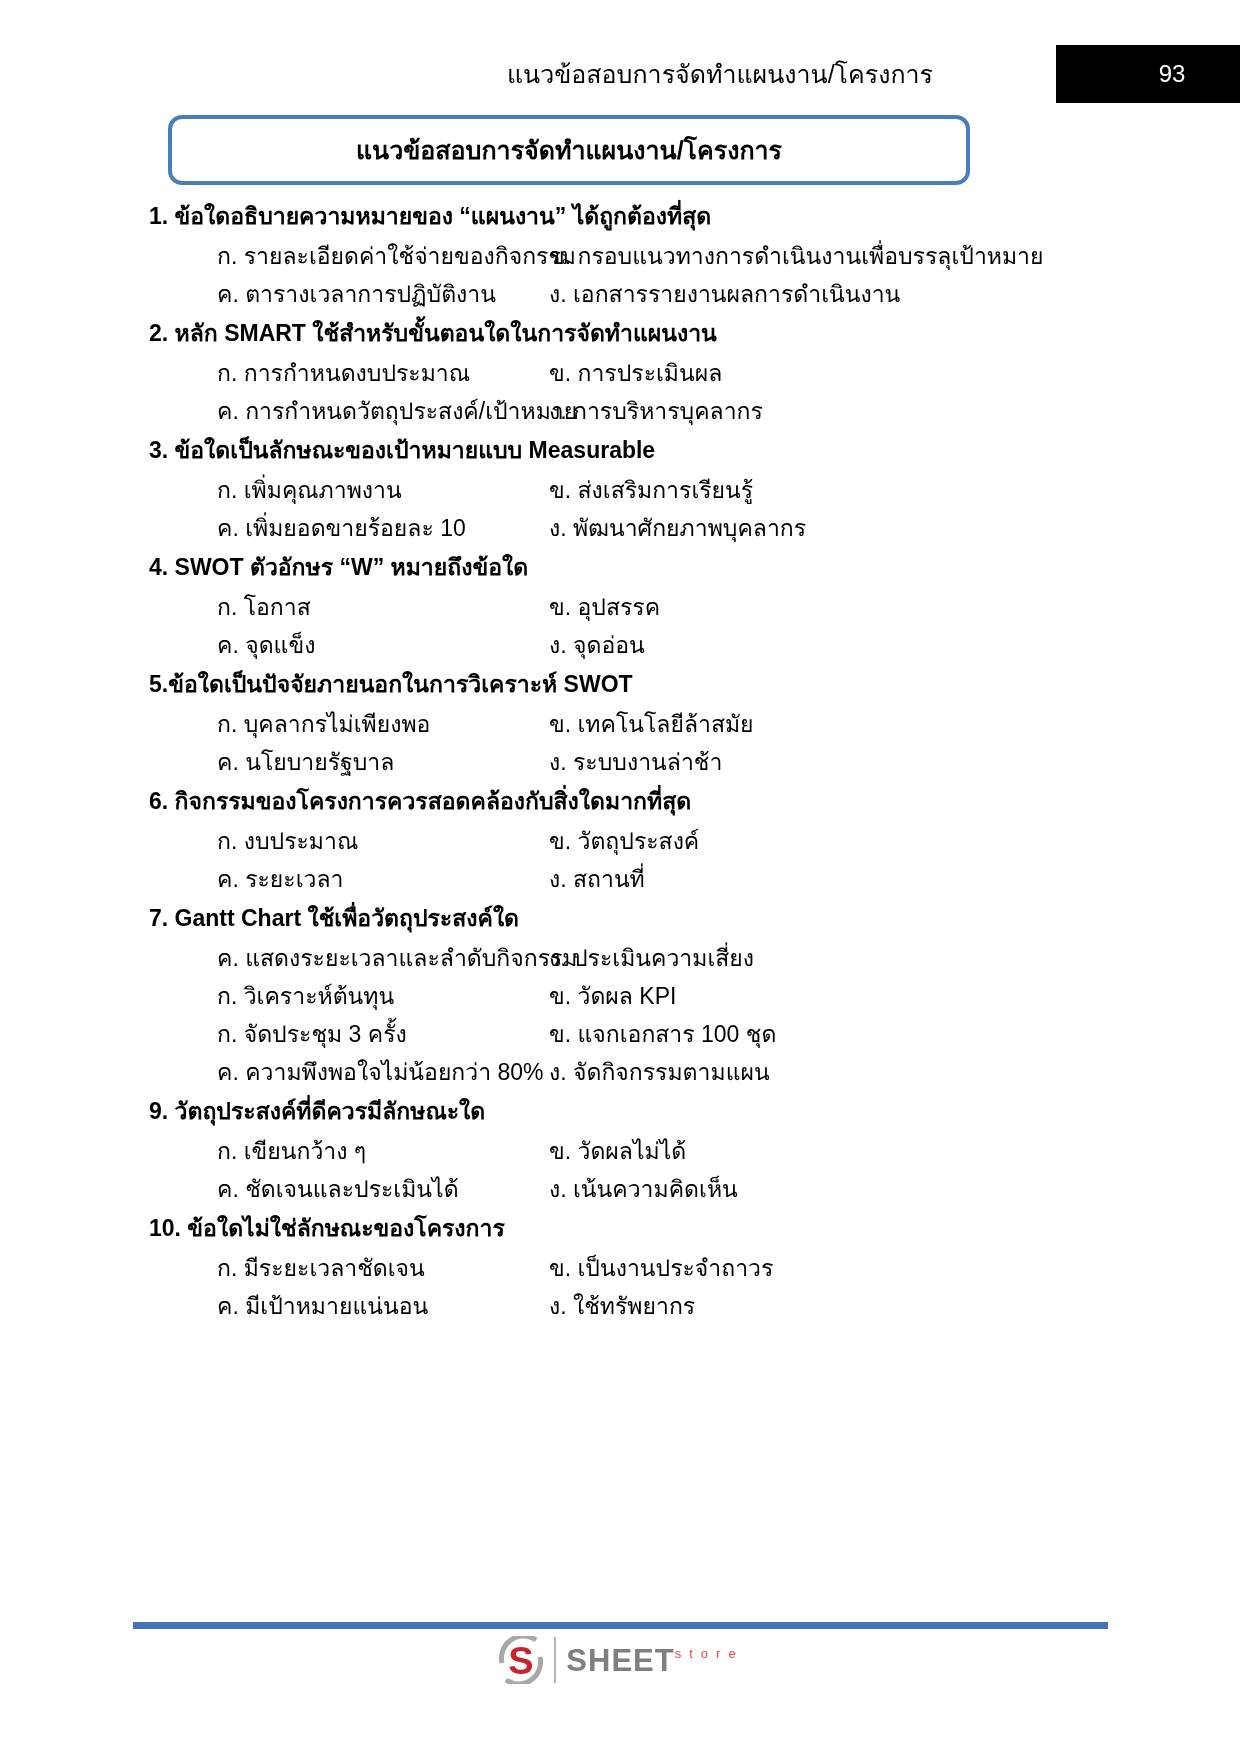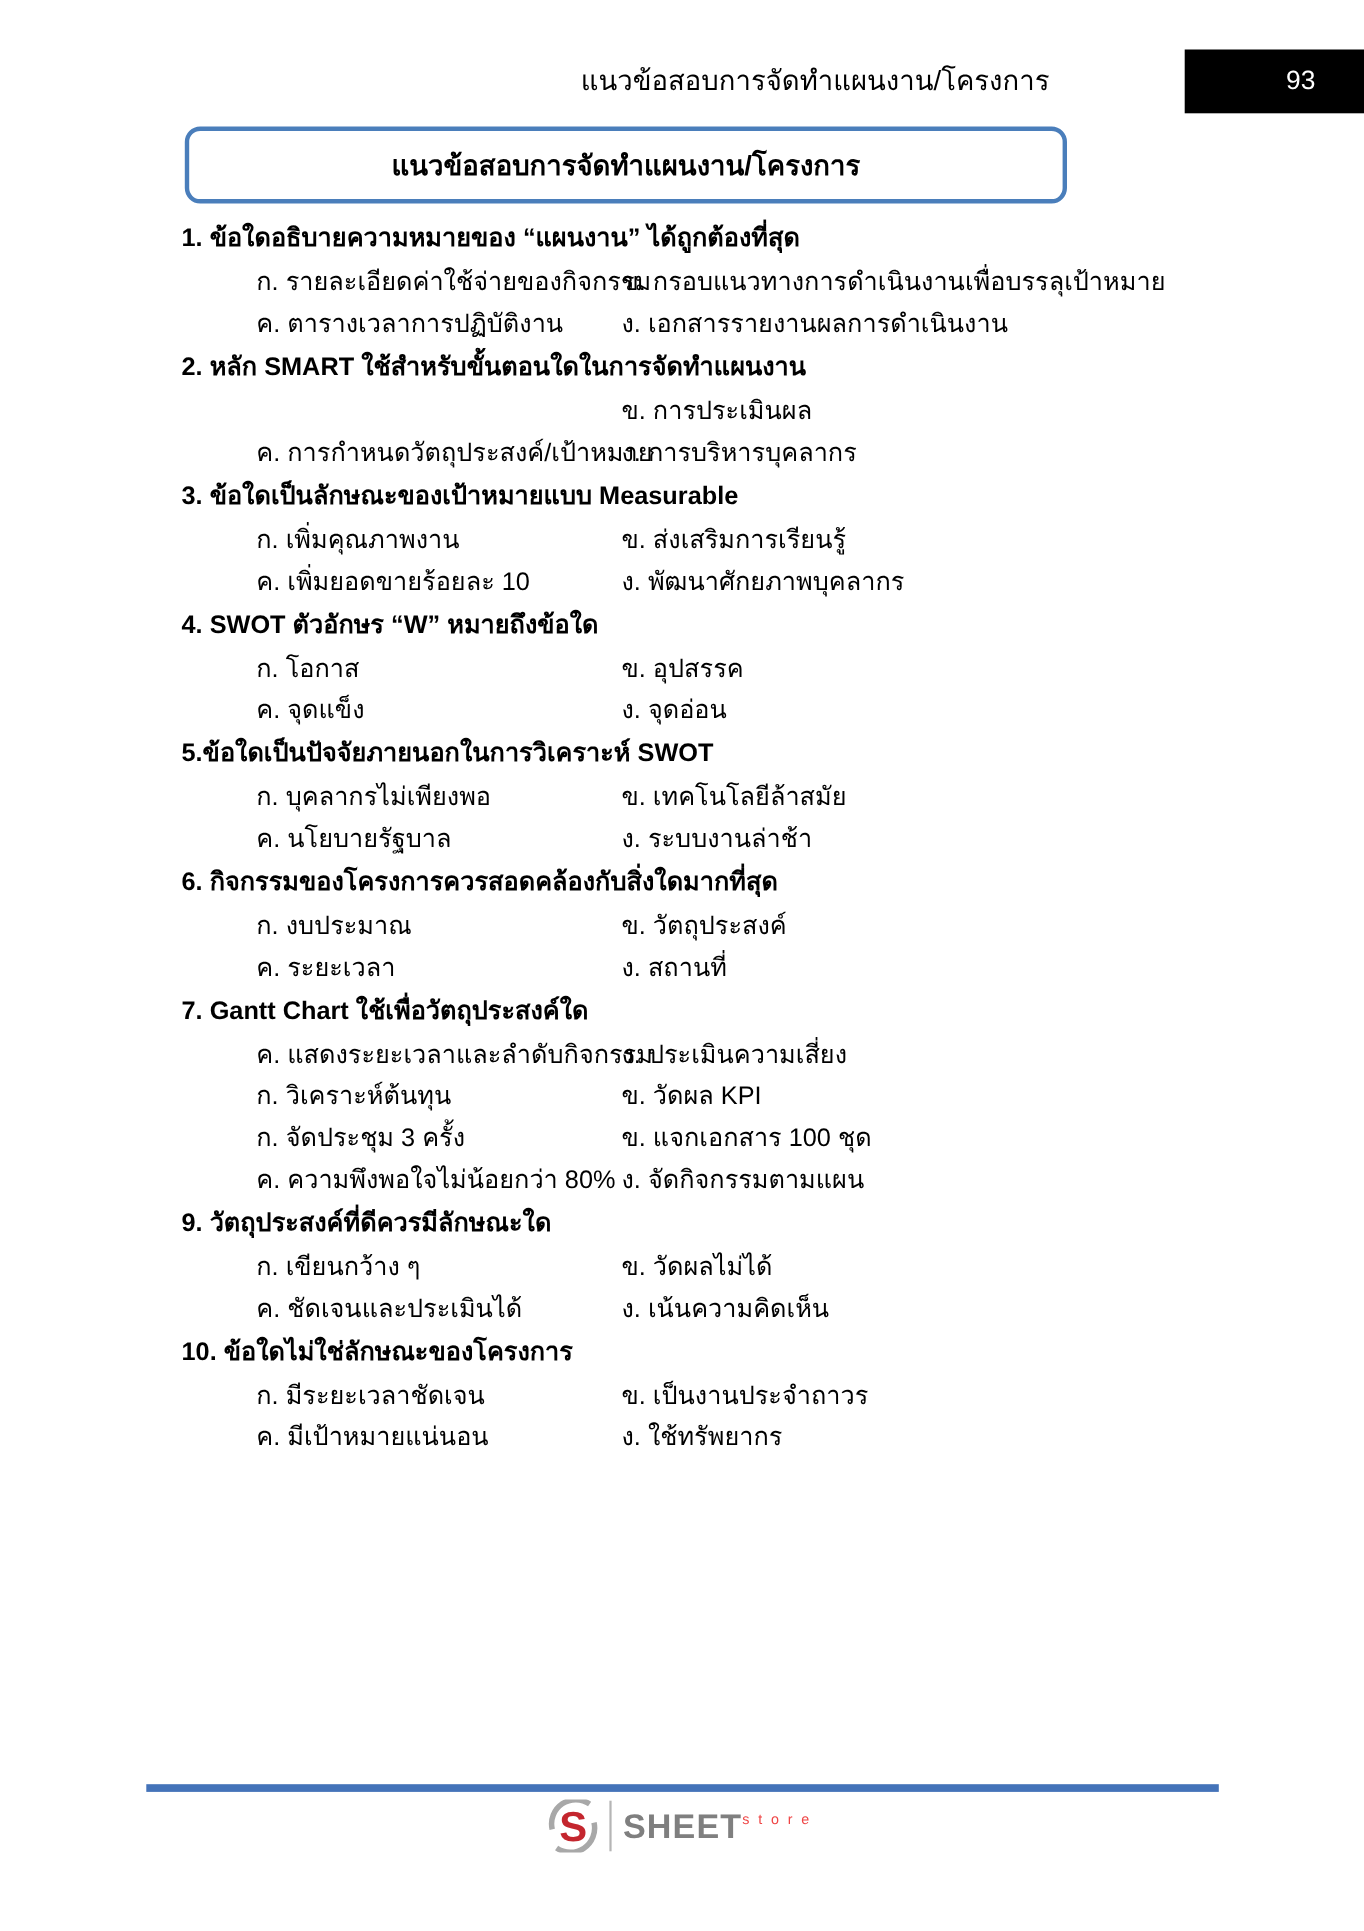--- a/index.html
+++ b/index.html
@@ -14,42 +14,42 @@
   }
 
   
   .top-header {
     position: absolute;
     top: 45px; left: 0; right: 0; height: 58px;
     display: flex; align-items: center; justify-content: flex-end;
   }
   .header-title { font-size: 25px; line-height: 1.2; margin-right: 123px; }
   .page-badge {
-    width: 163px; height: 58px;
+    width: 184px; height: 58px;
     background: #000000; color: #ffffff;
     font-size: 24px;
     display: flex; align-items: center; justify-content: center; padding-left: 48px;
   }
 
   
   .title-box {
     position: absolute;
     top: 115px; left: 168px;
     width: 802px; height: 70px;
     border: 4px solid #4a7ebb;
     border-radius: 14px;
     display: flex; align-items: center; justify-content: center;
     background: #ffffff;
   }
   .title-box-text { font-weight: bold; font-size: 25px; }
 
   
   .questions {
     position: absolute;
-    top: 196px; left: 165px; width: 920px;
+    top: 196px; left: 149px; width: 920px;
   }
   .q-heading { font-weight: bold; font-size: 23px; line-height: 41px; white-space: nowrap; }
   .opt-row { position: relative; font-size: 23px; line-height: 38px; height: 38px; }
   .opt-col1 { position: absolute; left: 68px; top: 0; white-space: nowrap; }
   .opt-col2 { position: absolute; left: 400px; top: 0; white-space: nowrap; }
 
   
   .footer-bar {
     position: absolute;
     top: 1622px; left: 133px; width: 975px; height: 7px;
@@ -99,20 +99,21 @@
       </div>
       <div class="opt-row">
         <span class="opt-col1">ค. ตารางเวลาการปฏิบัติงาน</span>
         <span class="opt-col2">ง. เอกสารรายงานผลการดำเนินงาน</span>
       </div>
     </section>
 
     <section>
       <p class="q-heading">2. หลัก SMART ใช้สำหรับขั้นตอนใดในการจัดทำแผนงาน</p>
       <div class="opt-row">
+        <span class="opt-col1">ก. การกำหนดงบประมาณ</span>
         <span class="opt-col2">ข. การประเมินผล</span>
       </div>
       <div class="opt-row">
         <span class="opt-col1">ค. การกำหนดวัตถุประสงค์/เป้าหมาย</span>
         <span class="opt-col2">ง. การบริหารบุคลากร</span>
       </div>
     </section>
 
     <section>
       <p class="q-heading">3. ข้อใดเป็นลักษณะของเป้าหมายแบบ Measurable</p>

